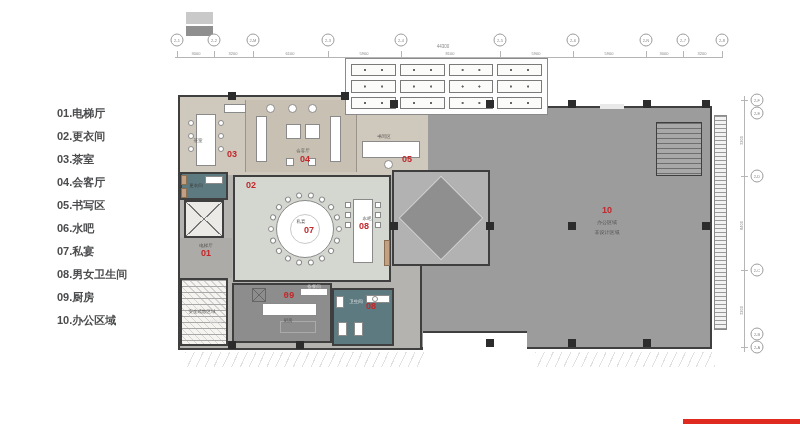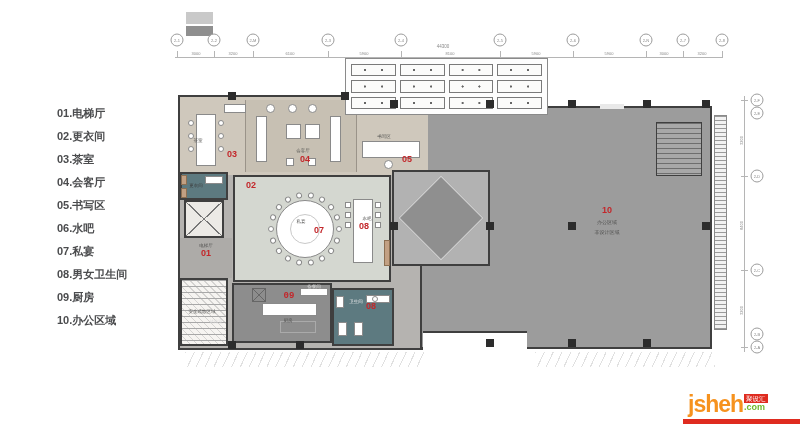--- a/index.html
+++ b/index.html
@@ -304,40 +304,33 @@
     <div class="rname" style="left:303px;top:148px;">会客厅</div>
     <div class="rnum" style="left:305px;top:155px;">04</div>
 
     <div class="rname" style="left:384px;top:134px;">书写区</div>
     <div class="rnum" style="left:407px;top:155px;">05</div>
 
     <div class="rname" style="left:367px;top:216px;">水吧</div>
     <div class="rnum" style="left:364px;top:222px;">08</div>
 
     <div class="rname" style="left:301px;top:219px;">私宴</div>
-    <div class="rnum" style="left:319px;top:226px;">07</div>
+    <div class="rnum" style="left:309px;top:226px;">07</div>
 
     <div class="rname" style="left:356px;top:299px;color:#e8e8e8;">卫生间</div>
     <div class="rnum" style="left:371px;top:302px;">08</div>
 
     <div class="rnum" style="left:289px;top:292px;font-family:Liberation Mono, monospace;">09</div>
     <div class="rname" style="left:288px;top:318px;">厨房</div>
 
     <div class="rnum" style="left:607px;top:206px;text-align:right;">10</div>
     <div class="rname" style="left:607px;top:220px;font-size:5px;">办公区域</div>
     <div class="rname" style="left:607px;top:230px;font-size:5px;">非设计区域</div>
 
     <div class="rname" style="left:314px;top:284px;color:#dcdcdc;">备餐间</div>
     <div class="rname" style="left:202px;top:309px;">安全疏散区域</div>
     <div class="rname" style="left:216px;top:319px;color:#dcdcdc;">储藏室</div>
   </div>
 
 
-  <div class="logo">
-    <span class="logo-main">jsheh</span>
-    <span class="logo-side">
-      <span class="logo-badge">聚设汇</span>
-      <span class="logo-tld">.com</span>
-    </span>
-  </div>
   <div class="logo-bar"></div>
 
 </div>
 
 </body></html>

